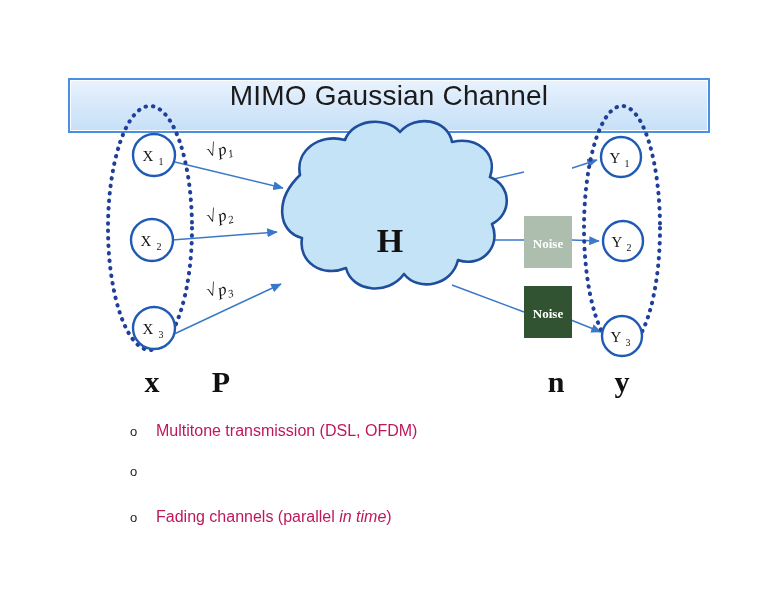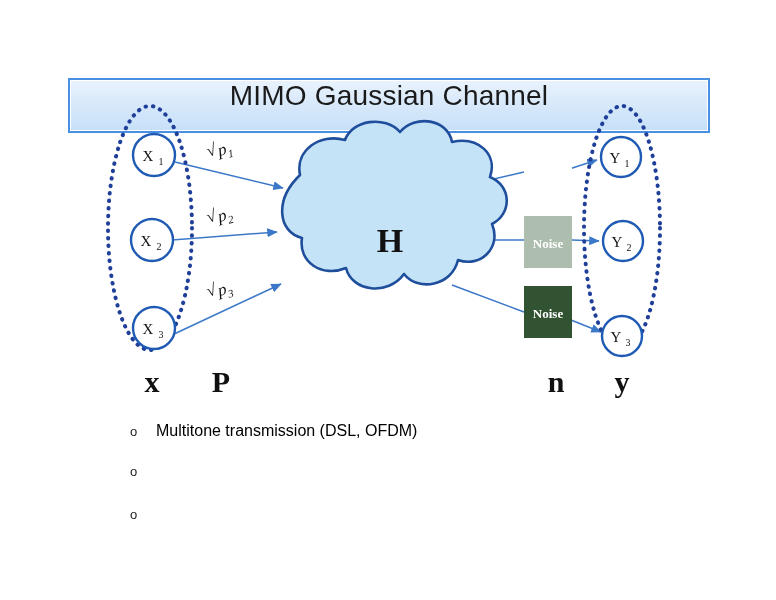--- a/index.html
+++ b/index.html
@@ -114,21 +114,21 @@
     width: 26px;
     flex: 0 0 26px;
     font-family: "Liberation Sans", sans-serif;
     font-size: 13px;
     color: #1a1a1a;
     line-height: 1;
   }
   .bullet-text {
     font-family: "Liberation Sans", sans-serif;
     font-size: 16px;
-    color: #000000;
+    color: #be185d;
     white-space: nowrap;
     text-align: center;
   }
   .bullet-text i { font-style: italic; }
 </style>
 </head>
 <body>
 
 <div id="title-banner">
   <span id="title-text">MIMO Gaussian Channel</span>
@@ -277,14 +277,15 @@
 <div id="bullet-list">
   <div class="bullet-row">
     <span class="bullet-marker">o</span>
     <span class="bullet-text">Multitone transmission (DSL, OFDM)</span>
   </div>
   <div class="bullet-row">
     <span class="bullet-marker">o</span>
   </div>
   <div class="bullet-row">
     <span class="bullet-marker">o</span>
+    <span class="bullet-text"><span>Fading channels (parallel </span><i>in time</i><span>)</span></span>
   </div>
 </div>
 
 </body></html>

